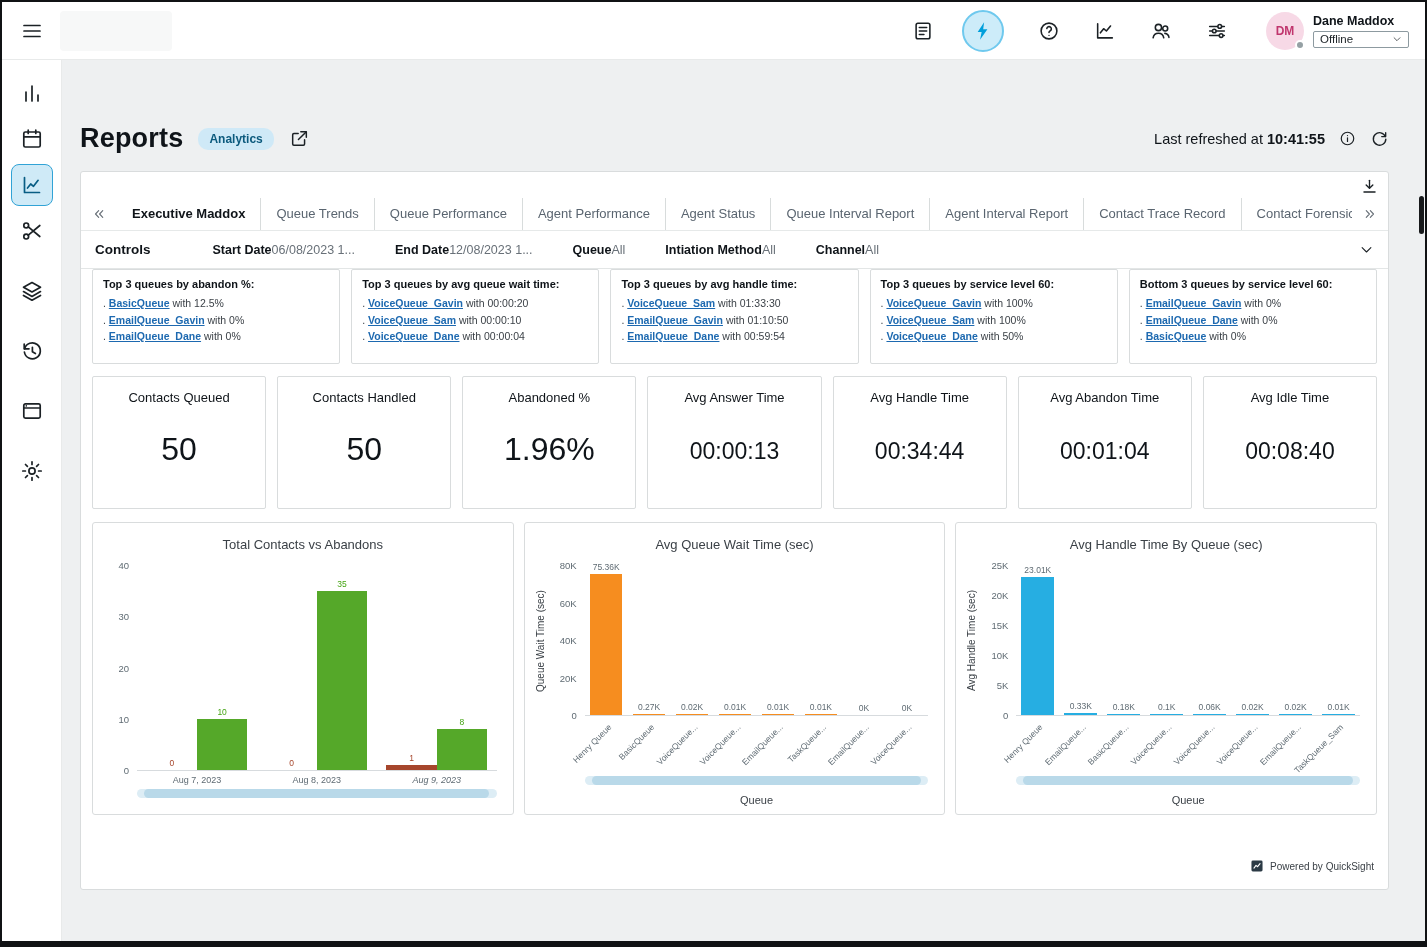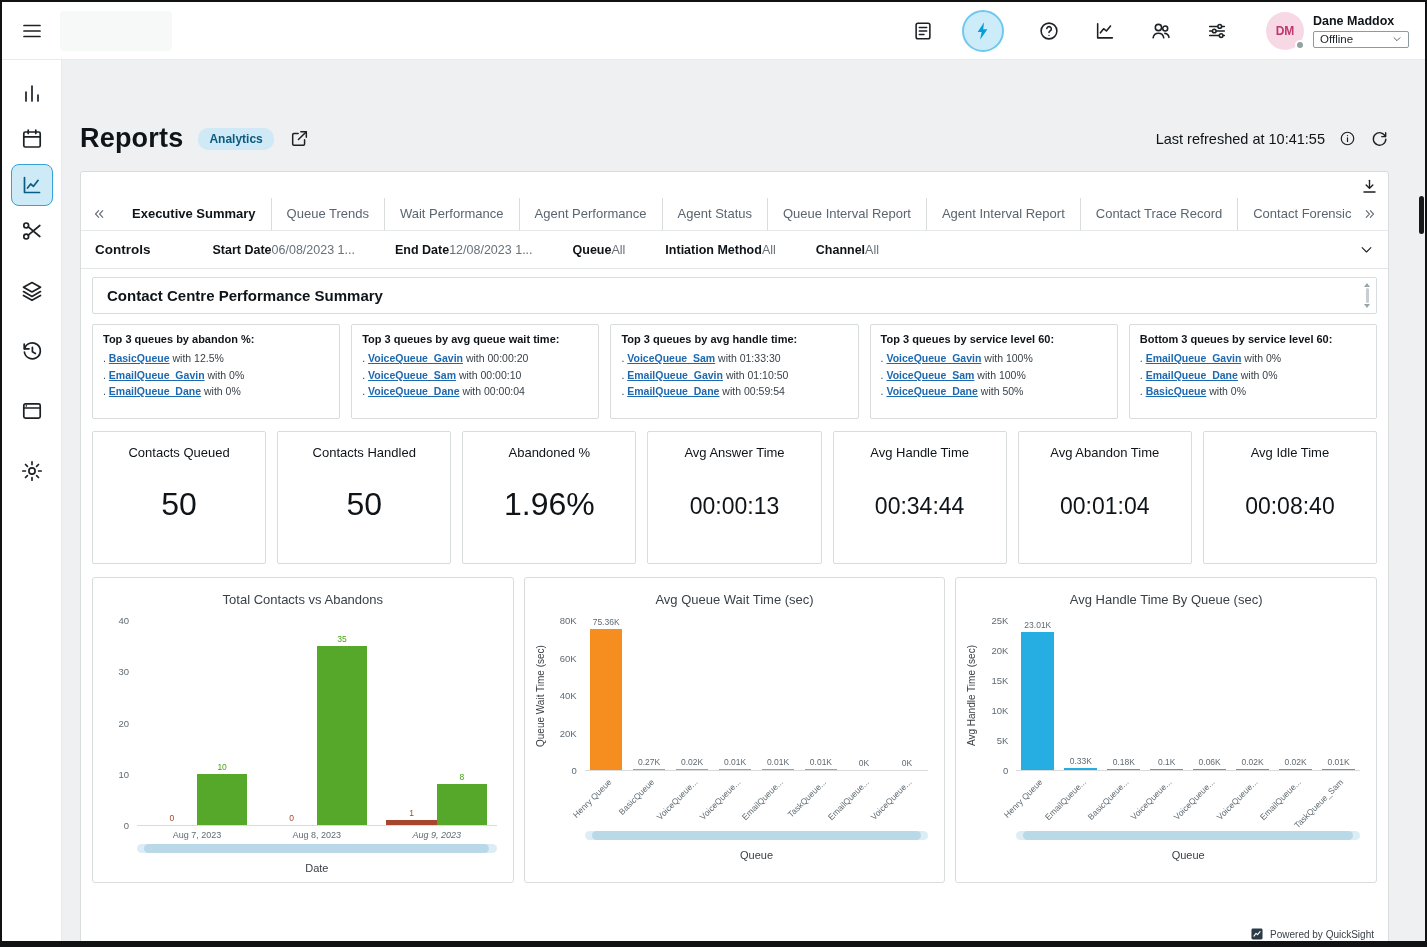--- a/index.html
+++ b/index.html
@@ -34,21 +34,21 @@
   .sb-item.active .ic { stroke: #085d84; }
 
   
   .main { position: absolute; top: 58px; left: 60px; right: 0; bottom: 0; background: #eef0f1; padding: 0 36px 0 18px; overflow: hidden; margin-top: 42px; }
   .page-header { display: flex; align-items: center; margin-top: 21px; }
   .page-header h1 { font-size: 27px; font-weight: 800; letter-spacing: .2px; }
   .badge { margin-left: 15px; background: #cfe9f7; color: #0c5a7d; font-size: 12px; font-weight: 600; padding: 4px 11px; border-radius: 10px; }
   .hdr-open { margin-left: 15px; }
   .spacer { flex: 1; }
   .refresh-text { font-size: 14.5px; color: #0f1419; }
-  .refresh-text b { font-weight: 400; }
+  .refresh-text b { font-weight: 700; }
   .hdr-ic { margin-left: 14px; display: flex; align-items: center; }
 
   
   .big-card { margin-top: 17px; background: #fff; border: 1px solid #d9dcdd; border-radius: 3px; position: relative; padding-bottom: 6px; }
   .card-top { height: 26px; position: relative; }
   .dl-icon { position: absolute; right: 9px; top: 5px; }
 
   .tabs-row { display: flex; align-items: stretch; border-bottom: 1px solid #e6e9e9; }
   .tab-scroll { display: flex; align-items: center; padding: 0 10px; color: #687078; }
   .tab-scroll .ic { stroke: #687078; }
@@ -274,23 +274,23 @@
         </span>
       </div>
 
       <div class="tabs-row" data-interactable="false">
         <span class="tab-scroll" data-interactable="true">
           <svg class="ic" width="16" height="16" viewBox="0 0 24 24">
               <path d="M11.5 7 6.8 12l4.7 5M17.6 7l-4.7 5 4.7 5"></path>
             </svg>
         </span>
         <div class="tab-list" data-interactable="false">
-            <div class="tab active" data-interactable="true">Executive Summary</div>
+            <div class="tab active" data-interactable="true">Executive Maddox</div>
             <div class="tab" data-interactable="true">Queue Trends</div>
-            <div class="tab" data-interactable="true">Wait Performance</div>
+            <div class="tab" data-interactable="true">Queue Performance</div>
             <div class="tab" data-interactable="true">Agent Performance</div>
             <div class="tab" data-interactable="true">Agent Status</div>
             <div class="tab" data-interactable="true">Queue Interval Report</div>
             <div class="tab" data-interactable="true">Agent Interval Report</div>
             <div class="tab" data-interactable="true">Contact Trace Record</div>
             <div class="tab" data-interactable="true">Contact Forensics</div>
           </div>
         <span class="tab-scroll" data-interactable="true">
           <svg class="ic" width="16" height="16" viewBox="0 0 24 24">
               <path d="m6.4 7 4.7 5-4.7 5M12.5 7l4.7 5-4.7 5"></path>
@@ -322,28 +322,20 @@
               <div class="f-value" data-interactable="false" style="display: inline;">All</div>
             </div>
           </div>
         <span class="controls-chev" data-interactable="true">
           <svg class="ic" width="15" height="15" viewBox="0 0 24 24">
               <path d="m5 9 7 7 7-7"></path>
             </svg>
         </span>
       </div>
 
-      <div class="summary-bar" data-interactable="false">
-        <span data-interactable="false">Contact Centre Performance Summary</span>
-        <div class="mini-scroll" data-interactable="true">
-          <div class="mini-up" data-interactable="true"></div>
-          <div class="mini-thumb" data-interactable="true"></div>
-          <div class="mini-down" data-interactable="true"></div>
-        </div>
-      </div>
 
       <div class="insight-row" data-interactable="false">
           <div class="insight-card" data-interactable="false">
             <div class="ic-title" data-interactable="false">Top 3 queues by abandon %:</div>
             <div class="ic-item" data-interactable="false">. <span class="ic-queue" data-interactable="true">BasicQueue</span><span data-interactable="false"> with 12.5%</span></div>
             <div class="ic-item" data-interactable="false">. <span class="ic-queue" data-interactable="true">EmailQueue_Gavin</span><span data-interactable="false"> with 0%</span></div>
             <div class="ic-item" data-interactable="false">. <span class="ic-queue" data-interactable="true">EmailQueue_Dane</span><span data-interactable="false"> with 0%</span></div>
           </div>
           <div class="insight-card" data-interactable="false">
             <div class="ic-title" data-interactable="false">Top 3 queues by avg queue wait time:</div>
@@ -427,21 +419,20 @@
                   <div class="bar-label" data-interactable="false" style="left: 90.3333%; bottom: 44px; color: rgb(68, 164, 18);">8</div>
                 </div>
                 <div class="chart-xticks" data-interactable="false">
                   <span data-interactable="false" style="left: 16.6667%;">Aug 7, 2023</span>
                   <span data-interactable="false" style="left: 50%;">Aug 8, 2023</span>
                   <span data-interactable="false" style="left: 83.3333%; font-style: italic;">Aug 9, 2023</span>
                 </div>
                 <div class="chart-scrollbar" data-interactable="true">
                   <div class="chart-scroll-thumb" data-interactable="true"></div>
                 </div>
-                <div class="chart-xlabel" data-interactable="false">Date</div>
               </div>
             </div>
           </div>
           <div class="chart-card" data-interactable="false">
             <div class="chart-title" data-interactable="false">Avg Queue Wait Time (sec)</div>
             <div class="chart-body" data-interactable="false">
               <div class="chart-ylabel" data-interactable="false" style="height: 150px;">Queue Wait Time (sec)</div>
               <div class="chart-yaxis" data-interactable="false" style="height: 150px;">
                 <span class="ytick" data-interactable="false" style="top: 0%;">80K</span>
                 <span class="ytick" data-interactable="false" style="top: 25%;">60K</span>

